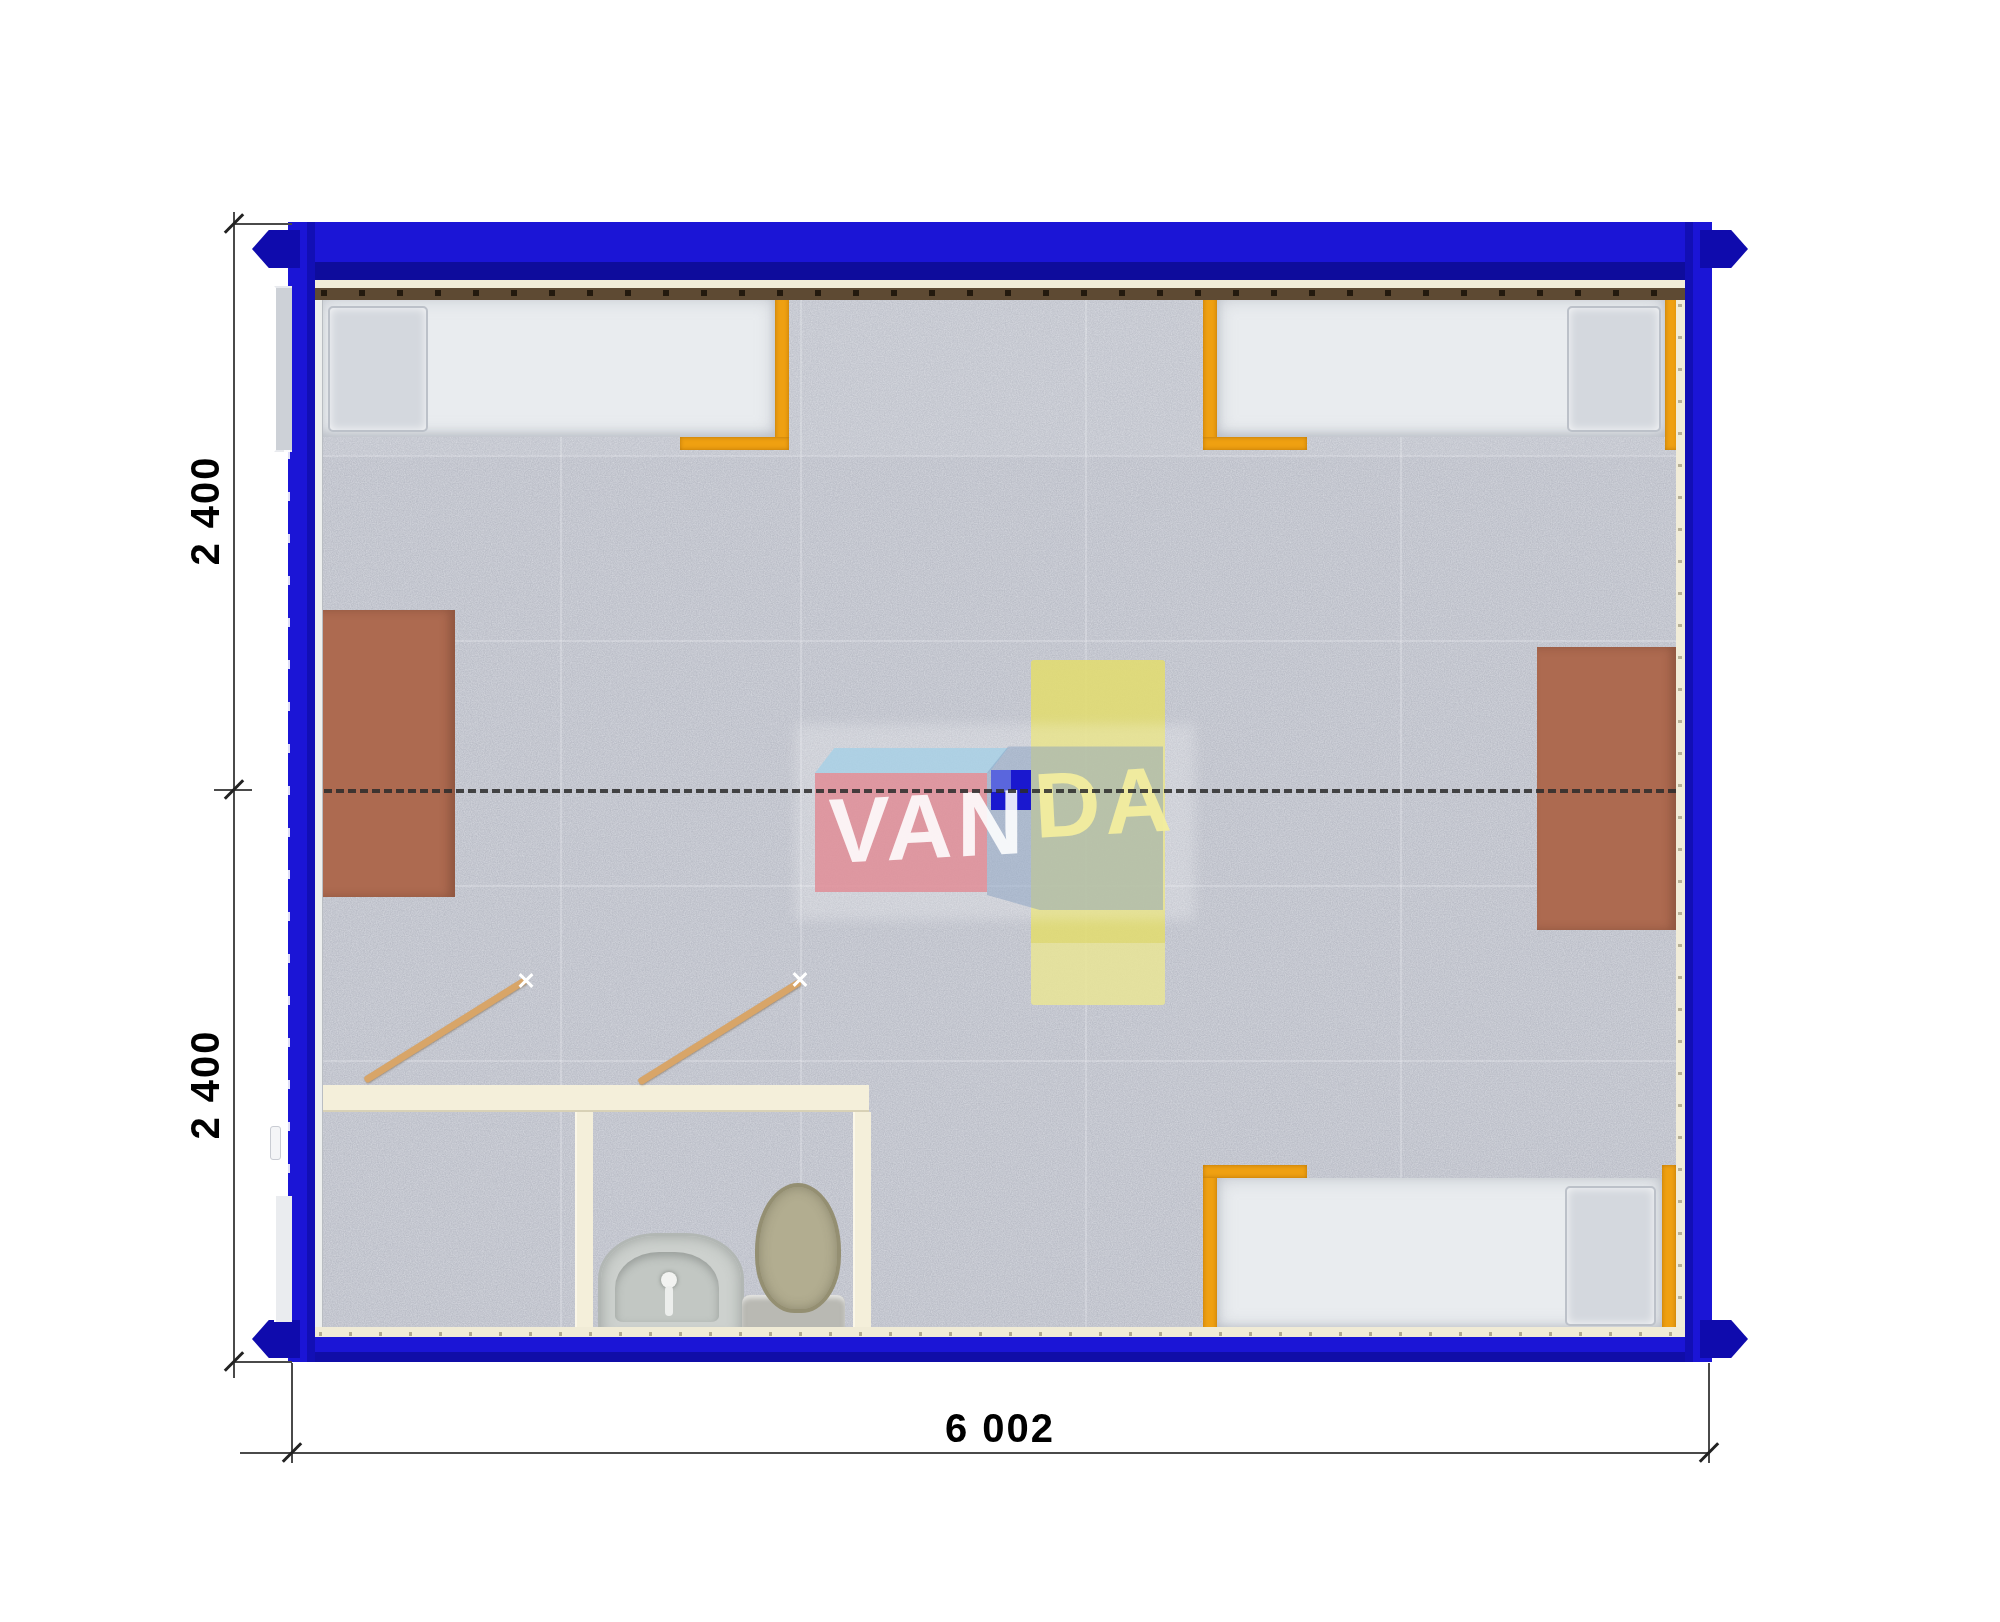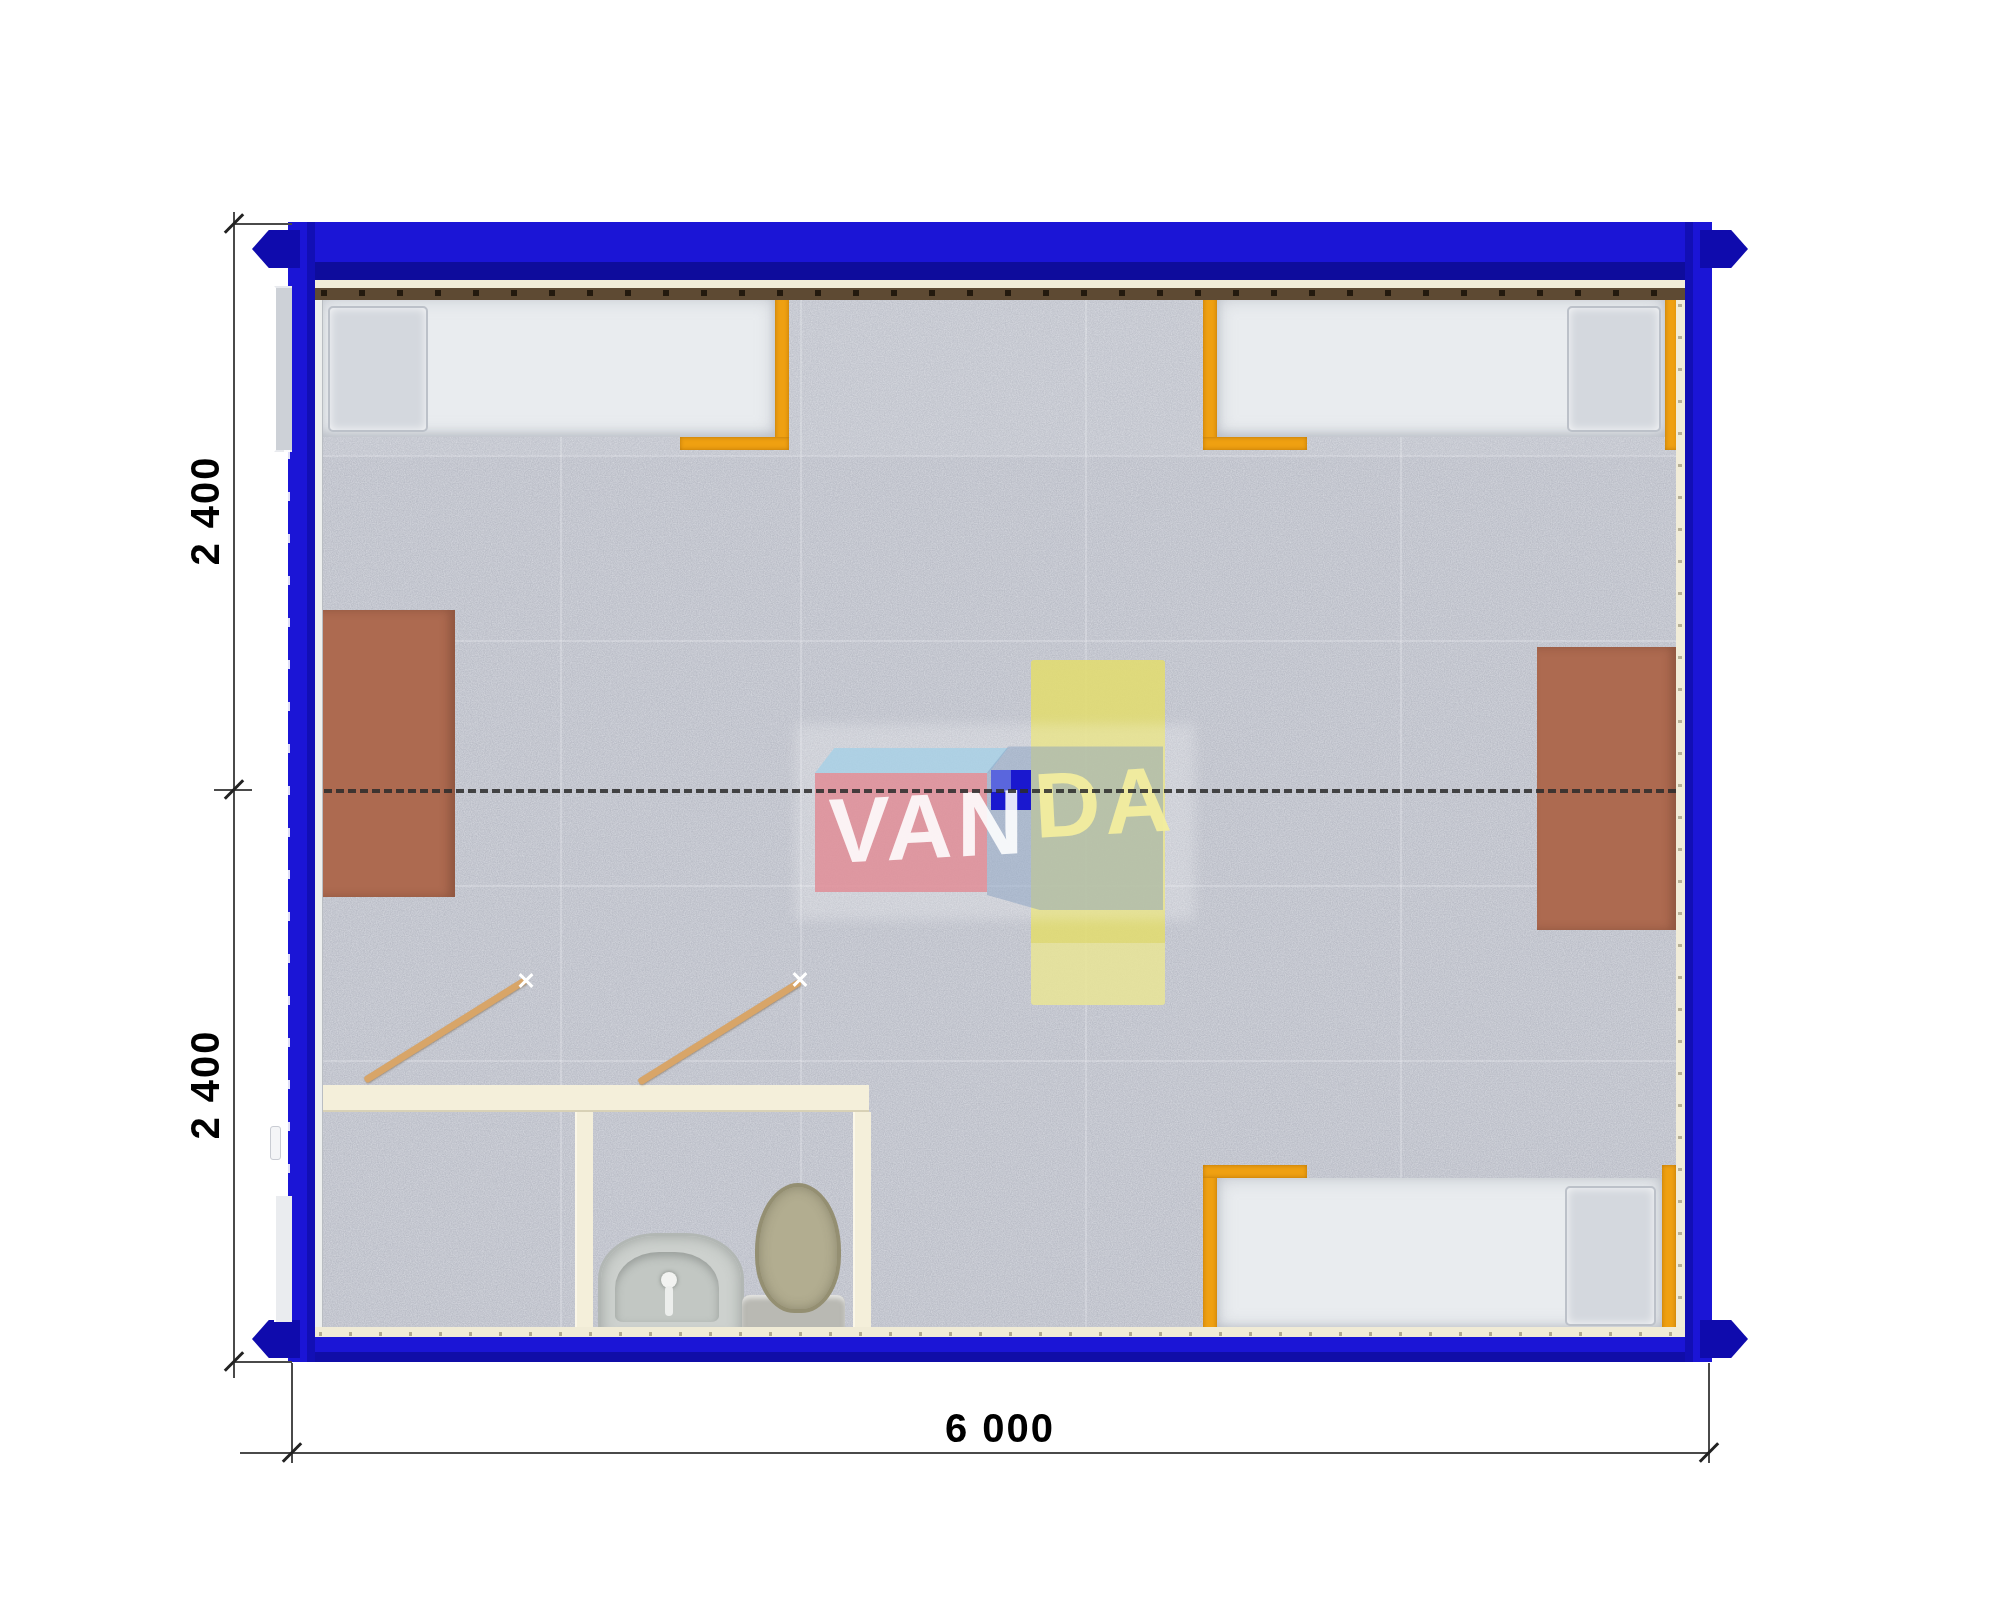--- a/index.html
+++ b/index.html
@@ -227,15 +227,15 @@
 
   <div class="dim-label vert" style="left:120px;top:488px;width:170px;text-align:center">2 400</div>
   <div class="dim-label vert" style="left:120px;top:1062px;width:170px;text-align:center">2 400</div>
 
   <div class="dim-line" style="left:240px;top:1452px;width:1470px;height:2px"></div>
   <div class="dim-line" style="left:291px;top:1363px;width:2px;height:100px"></div>
   <div class="dim-line" style="left:1708px;top:1363px;width:2px;height:100px"></div>
   <div class="dim-tick" style="left:279px;top:1451px"></div>
   <div class="dim-tick" style="left:1696px;top:1451px"></div>
 
-  <div class="dim-label" style="left:900px;top:1406px;width:200px;text-align:center">6 000</div>
+  <div class="dim-label" style="left:900px;top:1406px;width:200px;text-align:center">6 002</div>
 
 </div>
 
 </body></html>

